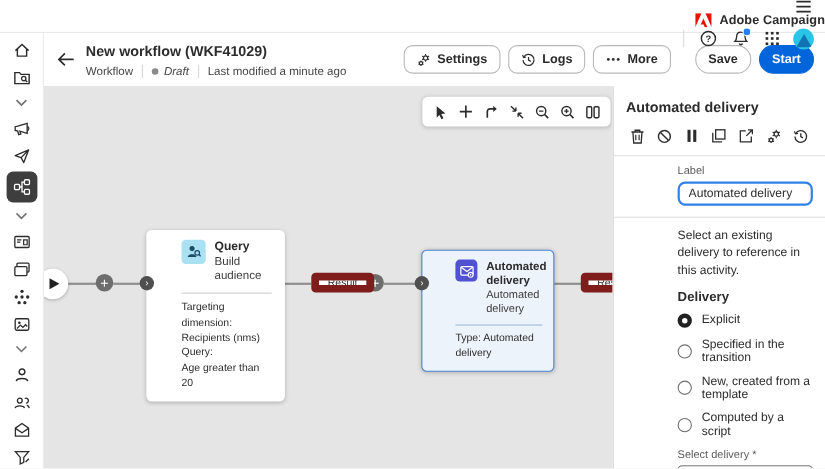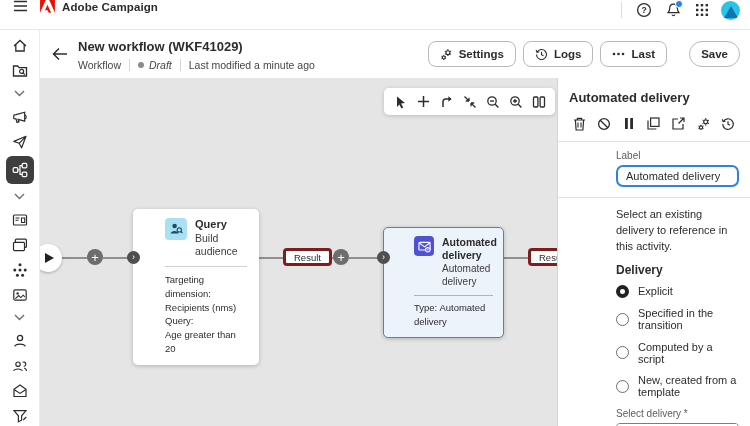--- a/index.html
+++ b/index.html
@@ -2,21 +2,21 @@
 <html><head>
 <meta charset="utf-8">
 <style>
   * { margin:0; padding:0; box-sizing:border-box; }
   html,body { width:750px; height:426px; overflow:hidden; }
   body { font-family:"Liberation Sans", sans-serif; color:#2c2c2c; background:#fff; }
   #app { position:relative; width:750px; height:426px; background:#fff; overflow:hidden; }
 
   
   .topbar { position:absolute; left:0; top:0; width:750px; height:30px; background:#fff;
-            border-bottom:1px solid #e8e8e8; display:flex; align-items:flex-start; z-index:30; }
+            border-bottom:1px solid #e8e8e8; display:flex; align-items:flex-end; z-index:30;flex-direction:column; }
   .hamburger { width:40px; display:flex; justify-content:center; cursor:pointer; }
   .brand { display:flex; align-items:center; gap:7px; }
   .brand-name { font-size:11.5px; font-weight:700; letter-spacing:.1px; }
   .topbar-right { margin-left:auto; display:flex; align-items:center; gap:9px; padding-right:10px; }
   .tb-divider { width:1px; height:16px; background:#dcdcdc; margin-right:3px; }
   .tb-icon { width:20px; height:20px; display:flex; align-items:center; justify-content:center; position:relative; cursor:pointer; }
   .bell-badge { position:absolute; top:0px; right:0px; width:8px; height:8px; border-radius:50%; background:#2680eb; border:1.5px solid #fff; }
   .avatar { width:19px; height:19px; border-radius:50%; background:#29c5e6; overflow:hidden; position:relative; cursor:pointer; }
   .avatar::after{ content:""; position:absolute; left:3px; top:5px; width:0; height:0;
     border-left:7px solid transparent; border-right:7px solid transparent; border-bottom:12px solid #1273b4; }
@@ -69,21 +69,21 @@
   .node-div { height:1px; background:#d0d0d0; margin:1px 12px 0 12px; }
   .node-body { padding:6px 12px 9px 12px; font-size:9.5px; line-height:1.45; }
   .node-body b { font-weight:400; }
 
   .query-node { left:93px; top:131px; width:126px; }
   .delivery-node { left:343px; top:149px; width:121px; background:#edf3fb; border:1.5px solid #4d82cd; }
   .delivery-node .node-div { background:#9db9da; margin:1px 10px 0 10px; }
   .delivery-node .node-head { padding:8px 8px 6px 10px; }
   .delivery-node .node-body { padding:5px 10px 8px 10px; font-size:9.5px; }
 
-  .result-pill { position:absolute; top:170px; height:18px; background:#fff; border:3px solid #7f1d1d; border-radius:4px;
+  .result-pill { position:absolute; top:170px; height:18px; background:#fff; border:7px solid #7f1d1d; border-radius:4px;
                  display:flex; align-items:center; justify-content:center; font-size:9.5px; padding:0 8px; z-index:5; cursor:pointer; white-space:nowrap; overflow:hidden; }
 
   
   .panel { position:absolute; left:557px; top:78px; width:193px; height:348px; background:#fff;
            border-left:1px solid #d4d4d4; z-index:20; }
   .panel-pad { padding:0 11px;margin-left:47px; }
   .panel-title { font-size:13px; font-weight:700; padding:12px 11px 8px 11px; }
   .panel-icons { display:flex; justify-content:space-between; align-items:center; padding:2px 13px 9px 13px; }
   .pi { width:17px; height:17px; display:flex; align-items:center; justify-content:center; cursor:pointer; }
   .panel-div { height:1px; background:#e2e2e2; }
@@ -198,25 +198,28 @@
         <span>Logs</span>
       </button>
       <button class="btn">
         <span>
           <svg width="13" height="4" viewBox="0 0 13 4">
               <circle cx="2" cy="2" r="1.3" fill="#2c2c2c"></circle>
               <circle cx="6.5" cy="2" r="1.3" fill="#2c2c2c"></circle>
               <circle cx="11" cy="2" r="1.3" fill="#2c2c2c"></circle>
             </svg>
         </span>
-        <span>Last</span>
+        <span>More</span>
       </button>
       <span class="btn-gap"></span>
       <button class="btn pill">
         <span>Save</span>
+      </button>
+      <button class="btn pill primary">
+        <span>Start</span>
       </button>
     </div>
   </div>
 
   <div class="sidebar">
     <div class="sb-item">
       <svg width="16" height="16" viewBox="0 0 16 16">
           <path d="M2 8l6-5.5L14 8M3.8 6.8V13h8.4V6.8" fill="none" stroke="#2c2c2c" stroke-width="1.3"></path>
         </svg>
     </div>
@@ -504,25 +507,25 @@
       <div class="radio-row">
         <span class="radio checked"></span>
         <span class="radio-label">Explicit</span>
       </div>
       <div class="radio-row">
         <span class="radio"></span>
         <span class="radio-label">Specified in the transition</span>
       </div>
       <div class="radio-row">
         <span class="radio"></span>
-        <span class="radio-label">Computed by a script</span>
+        <span class="radio-label">New, created from a template</span>
       </div>
       <div class="radio-row">
         <span class="radio"></span>
-        <span class="radio-label">New, created from a template</span>
+        <span class="radio-label">Computed by a script</span>
       </div>
 
       <div class="field-label mt4">
         <span>Select delivery</span>
         <span class="req">*</span>
       </div>
       <div class="input-with-btn">
         <input value="" style="">
         <div class="iwb-btn">
           <svg width="13" height="12" viewBox="0 0 14 13">

